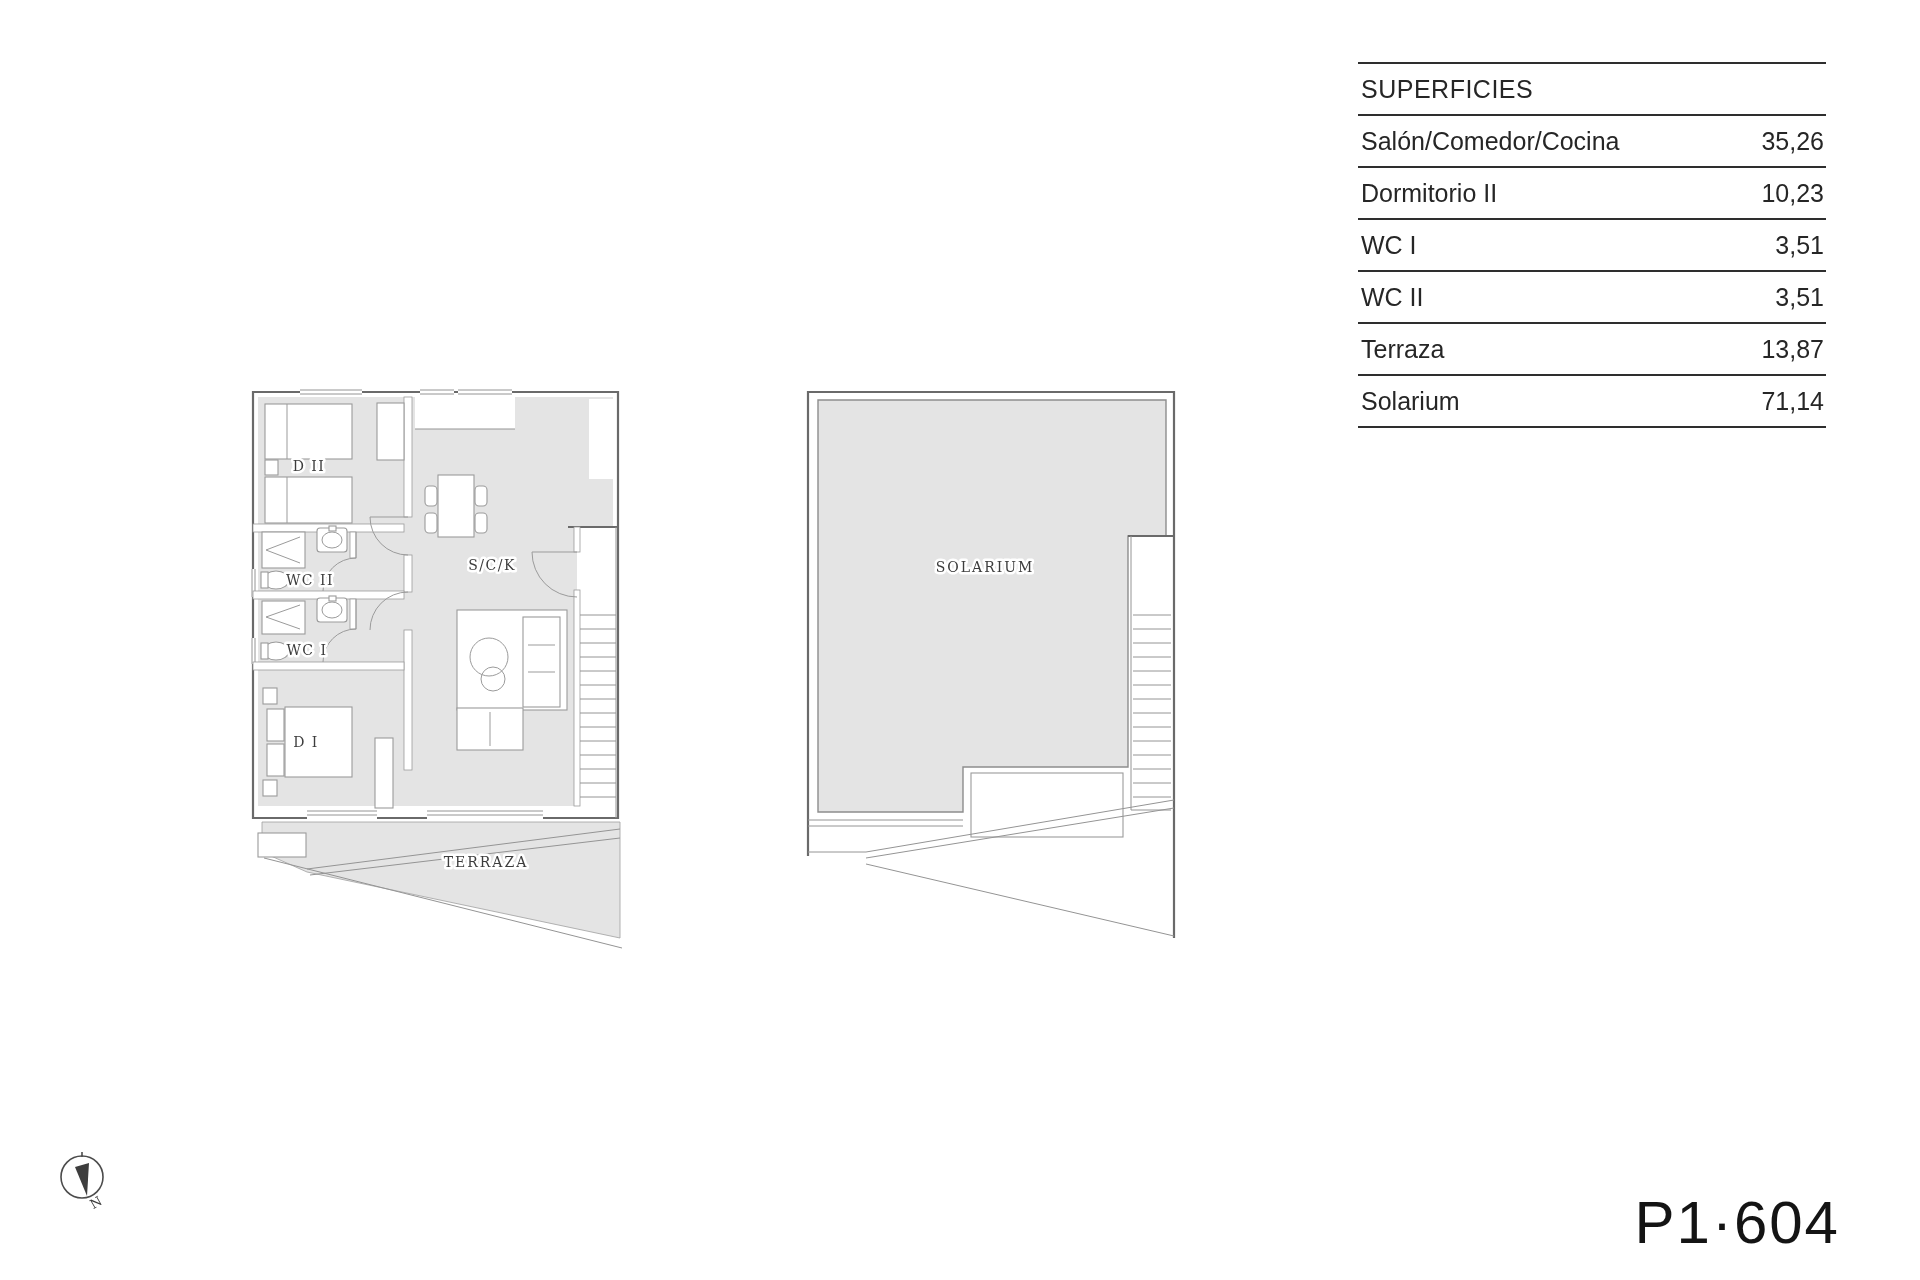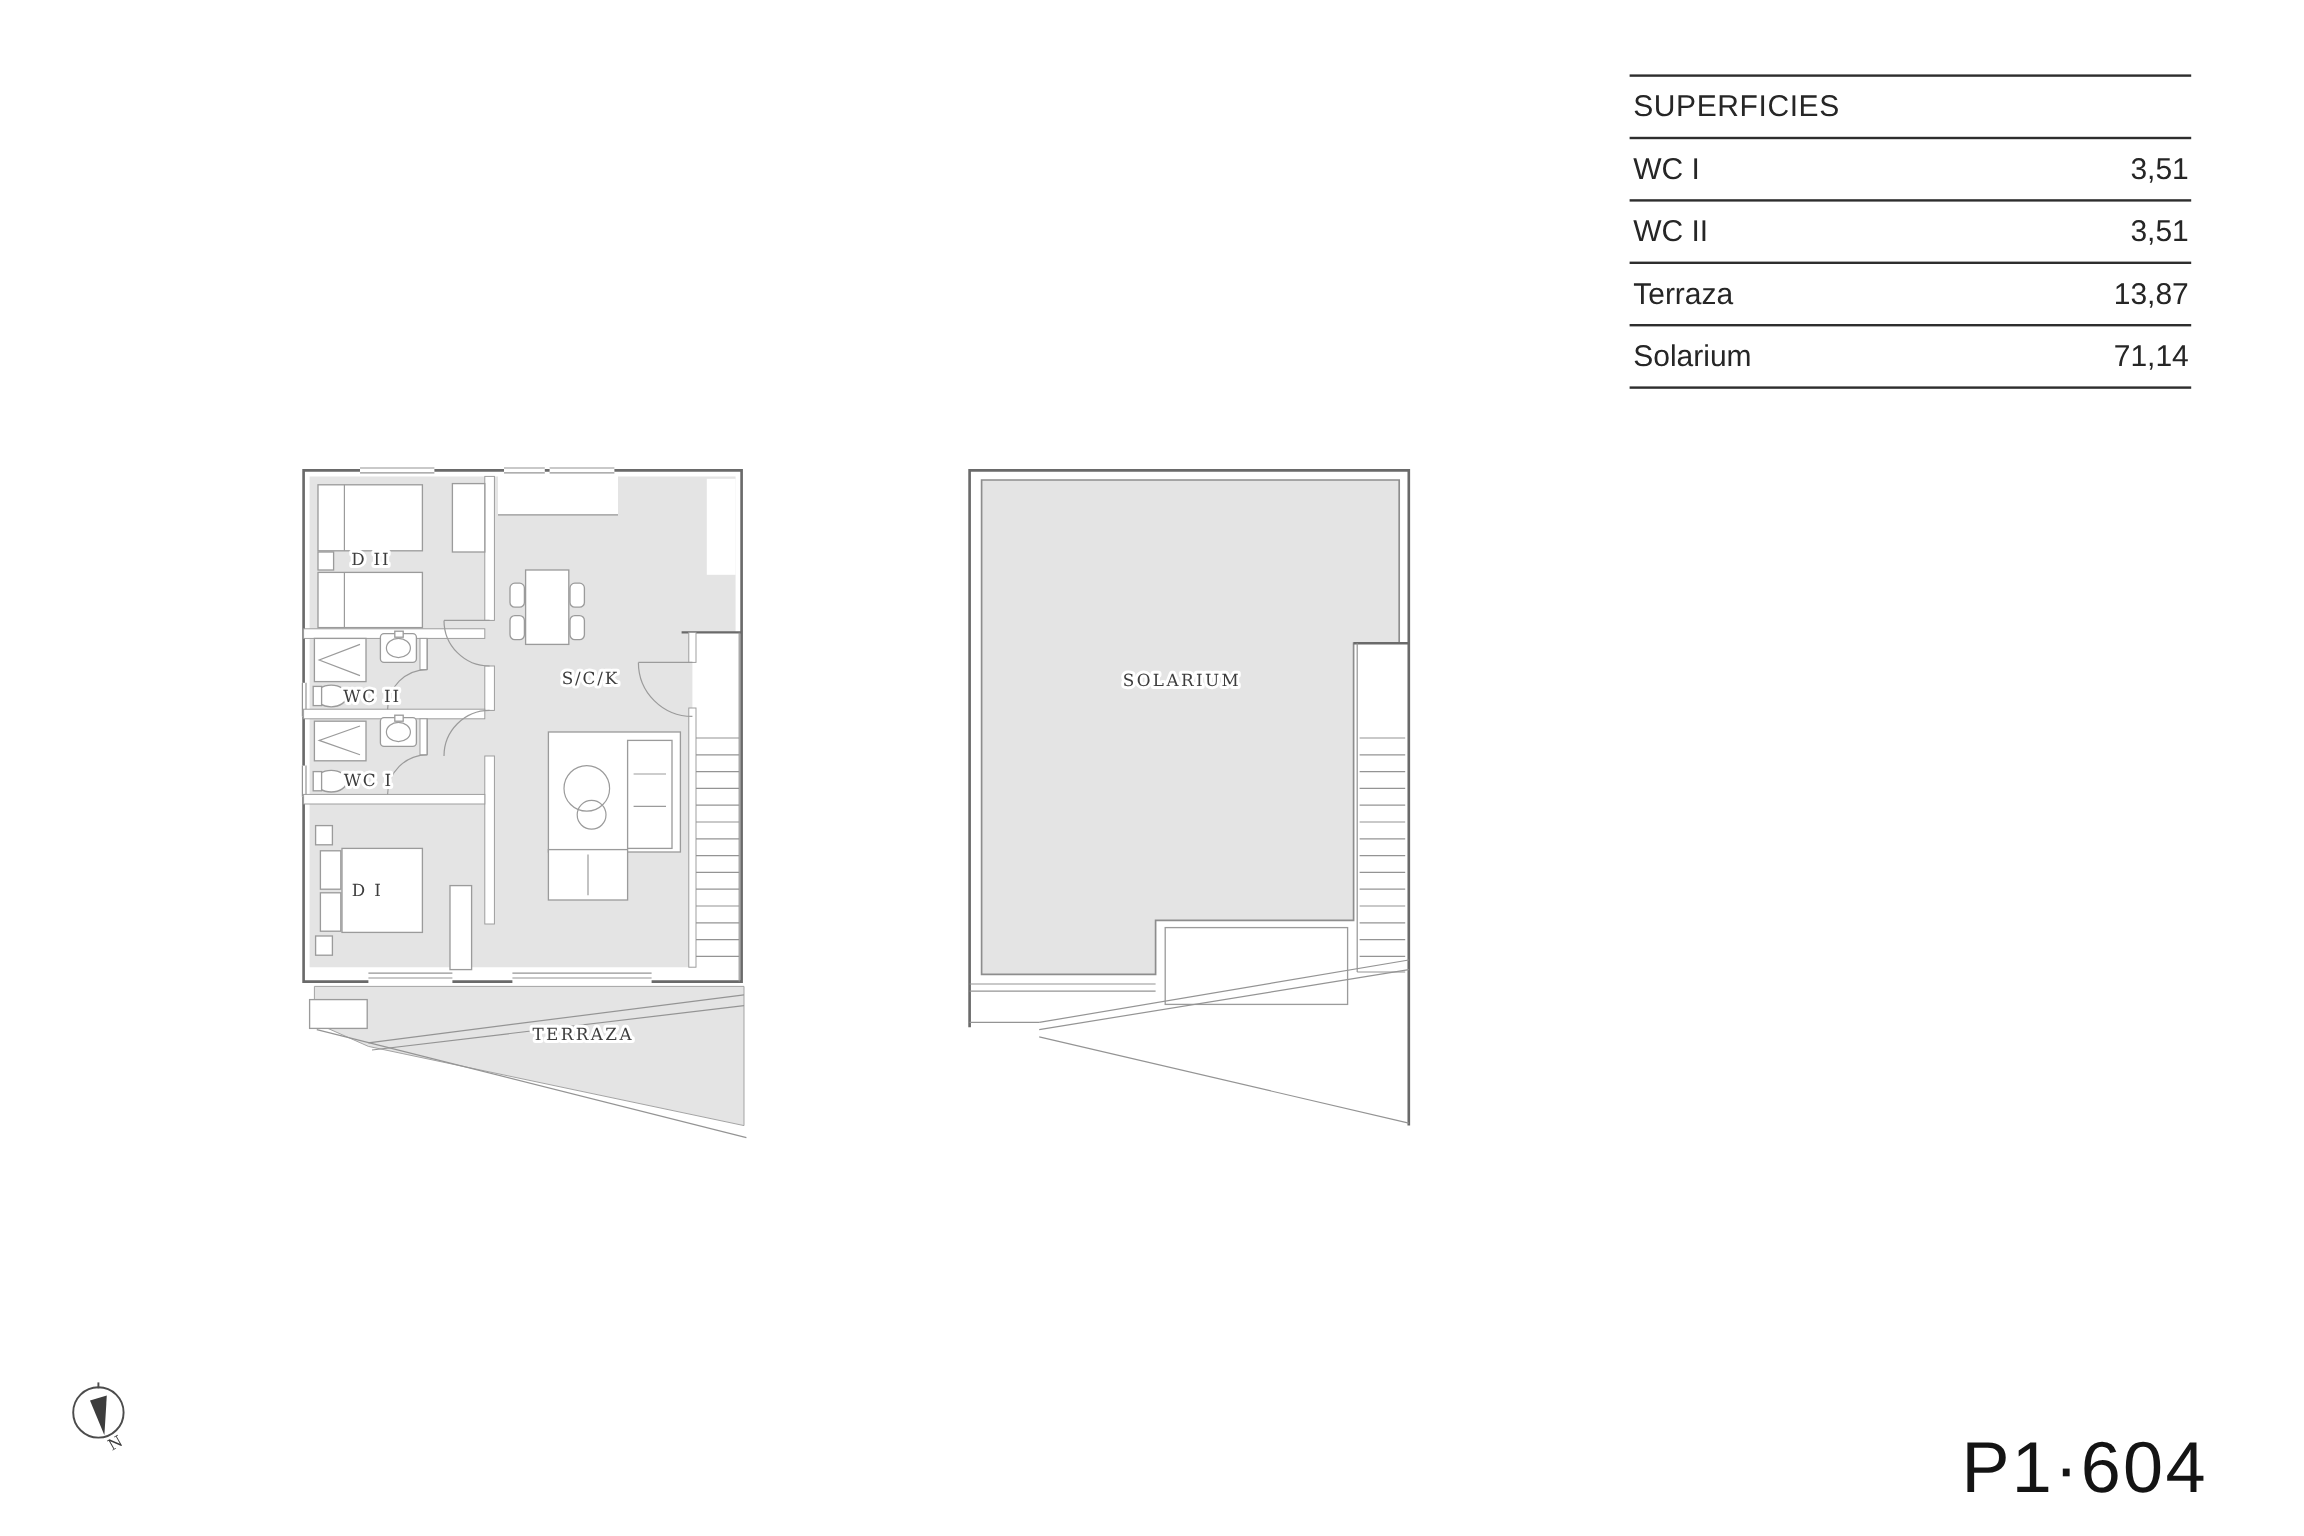--- a/index.html
+++ b/index.html
@@ -244,20 +244,28 @@
     <polygon class="compass-needle" points="75,1167 89,1163 87,1196"></polygon>
     <text class="compass-n" x="90" y="1209" transform="rotate(-30 92 1203)">N</text>
   </g>
 </svg>
 
 <div class="surface-table">
   <div class="t-row t-header">
     <span class="t-label">SUPERFICIES</span>
   </div>
   <div class="t-row">
+    <span class="t-label">Salón/Comedor/Cocina</span>
+    <span class="t-value">35,26</span>
+  </div>
+  <div class="t-row">
+    <span class="t-label">Dormitorio II</span>
+    <span class="t-value">10,23</span>
+  </div>
+  <div class="t-row">
     <span class="t-label">WC I</span>
     <span class="t-value">3,51</span>
   </div>
   <div class="t-row">
     <span class="t-label">WC II</span>
     <span class="t-value">3,51</span>
   </div>
   <div class="t-row">
     <span class="t-label">Terraza</span>
     <span class="t-value">13,87</span>

